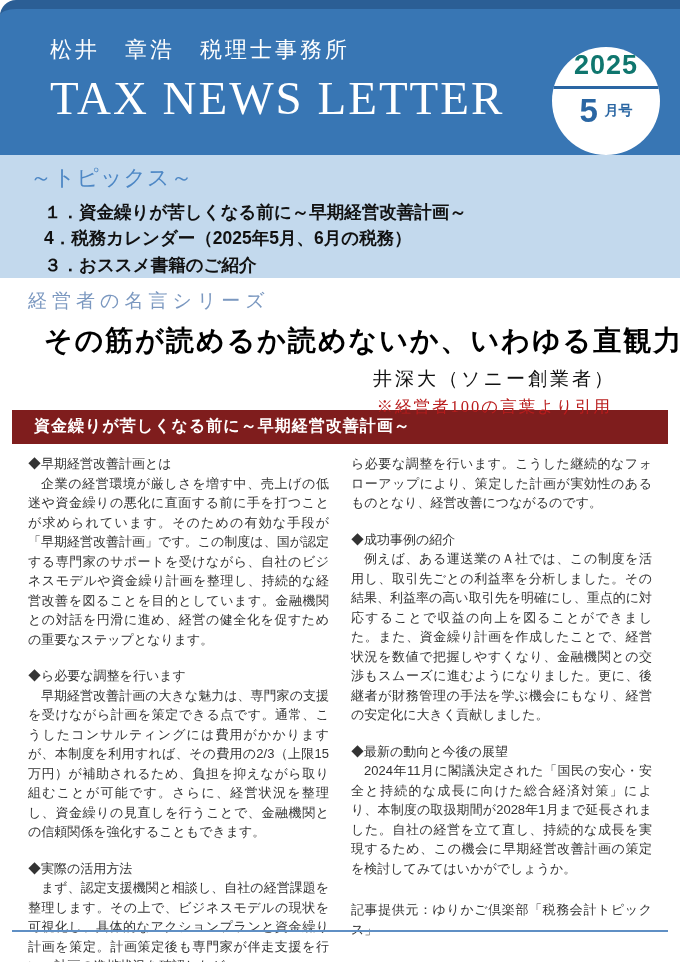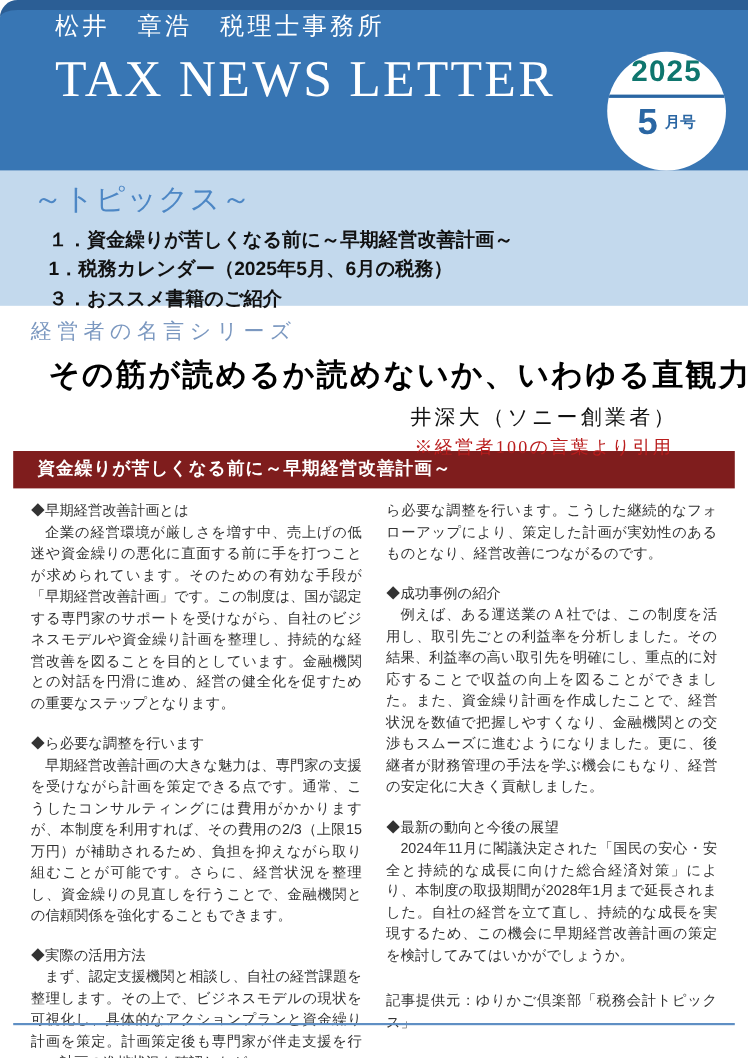--- a/index.html
+++ b/index.html
@@ -13,21 +13,21 @@
   .header {
     height:155px; box-sizing:border-box;
     background:#3876b4;
     border-top:9px solid #2b5e95;
     border-top-left-radius:16px;
     position:relative;
     padding-left:50px;
   }
   .office-name {
     color:#ffffff; font-size:22px; letter-spacing:3px;
-    font-weight:500;
+    padding-top:26px; font-weight:500;
   }
   .main-title {
     color:#ffffff; font-family:"Liberation Serif", serif;
     font-size:47px; letter-spacing:2px; margin-top:6px; font-weight:500;
     white-space:nowrap;
   }
   .issue-circle {
     position:absolute; top:38px; right:20px;
     width:108px; height:108px; border-radius:50%;
     background:#ffffff; overflow:hidden; text-align:center;
@@ -39,21 +39,21 @@
   .issue-divider { height:3px; background:#2a66a3; margin-top:5px; }
   .issue-month-row { margin-top:3px; color:#2a66a3; font-weight:bold; }
   .issue-month { font-size:33px; vertical-align:middle; }
   .issue-month-suffix { font-size:14px; vertical-align:middle; margin-left:2px; }
 
   
   .topics {
     background:#c3d9ed; height:123px; box-sizing:border-box;
     padding:8px 30px 0 30px;
   }
-  .topics-heading { color:#4d87c5; font-size:27px; letter-spacing:1px; }
+  .topics-heading { color:#4d87c5; font-size:22px; letter-spacing:1px; }
   .topics-list { list-style:none; margin:6px 0 0 0; padding:0 0 0 14px; }
   .topics-list li {
     font-weight:bold; color:#111111; font-size:17.5px; line-height:1.5;
     white-space:nowrap;
   }
 
   
   .quote { height:122px; box-sizing:border-box; padding:10px 28px 0 28px; }
   .quote-series {
     color:#7b98c0; font-family:"Liberation Serif", serif;
@@ -110,21 +110,21 @@
         <span class="issue-month">5</span>
         <span class="issue-month-suffix">月号</span>
       </div>
     </div>
   </div>
 
   <div class="topics">
     <div class="topics-heading">～トピックス～</div>
     <ul class="topics-list">
       <li>１．資金繰りが苦しくなる前に～早期経営改善計画～</li>
-      <li>1．税務カレンダー（2025年5月、6月の税務）</li>
+      <li>4．税務カレンダー（2025年5月、6月の税務）</li>
       <li>３．おススメ書籍のご紹介</li>
     </ul>
   </div>
 
   <div class="quote">
     <div class="quote-series">経営者の名言シリーズ</div>
     <div class="quote-text">その筋が読めるか読めないか、いわゆる直観力が必要だ</div>
     <div class="quote-author">井深大（ソニー創業者）</div>
     <div class="quote-citation">※経営者100の言葉より引用</div>
   </div>

